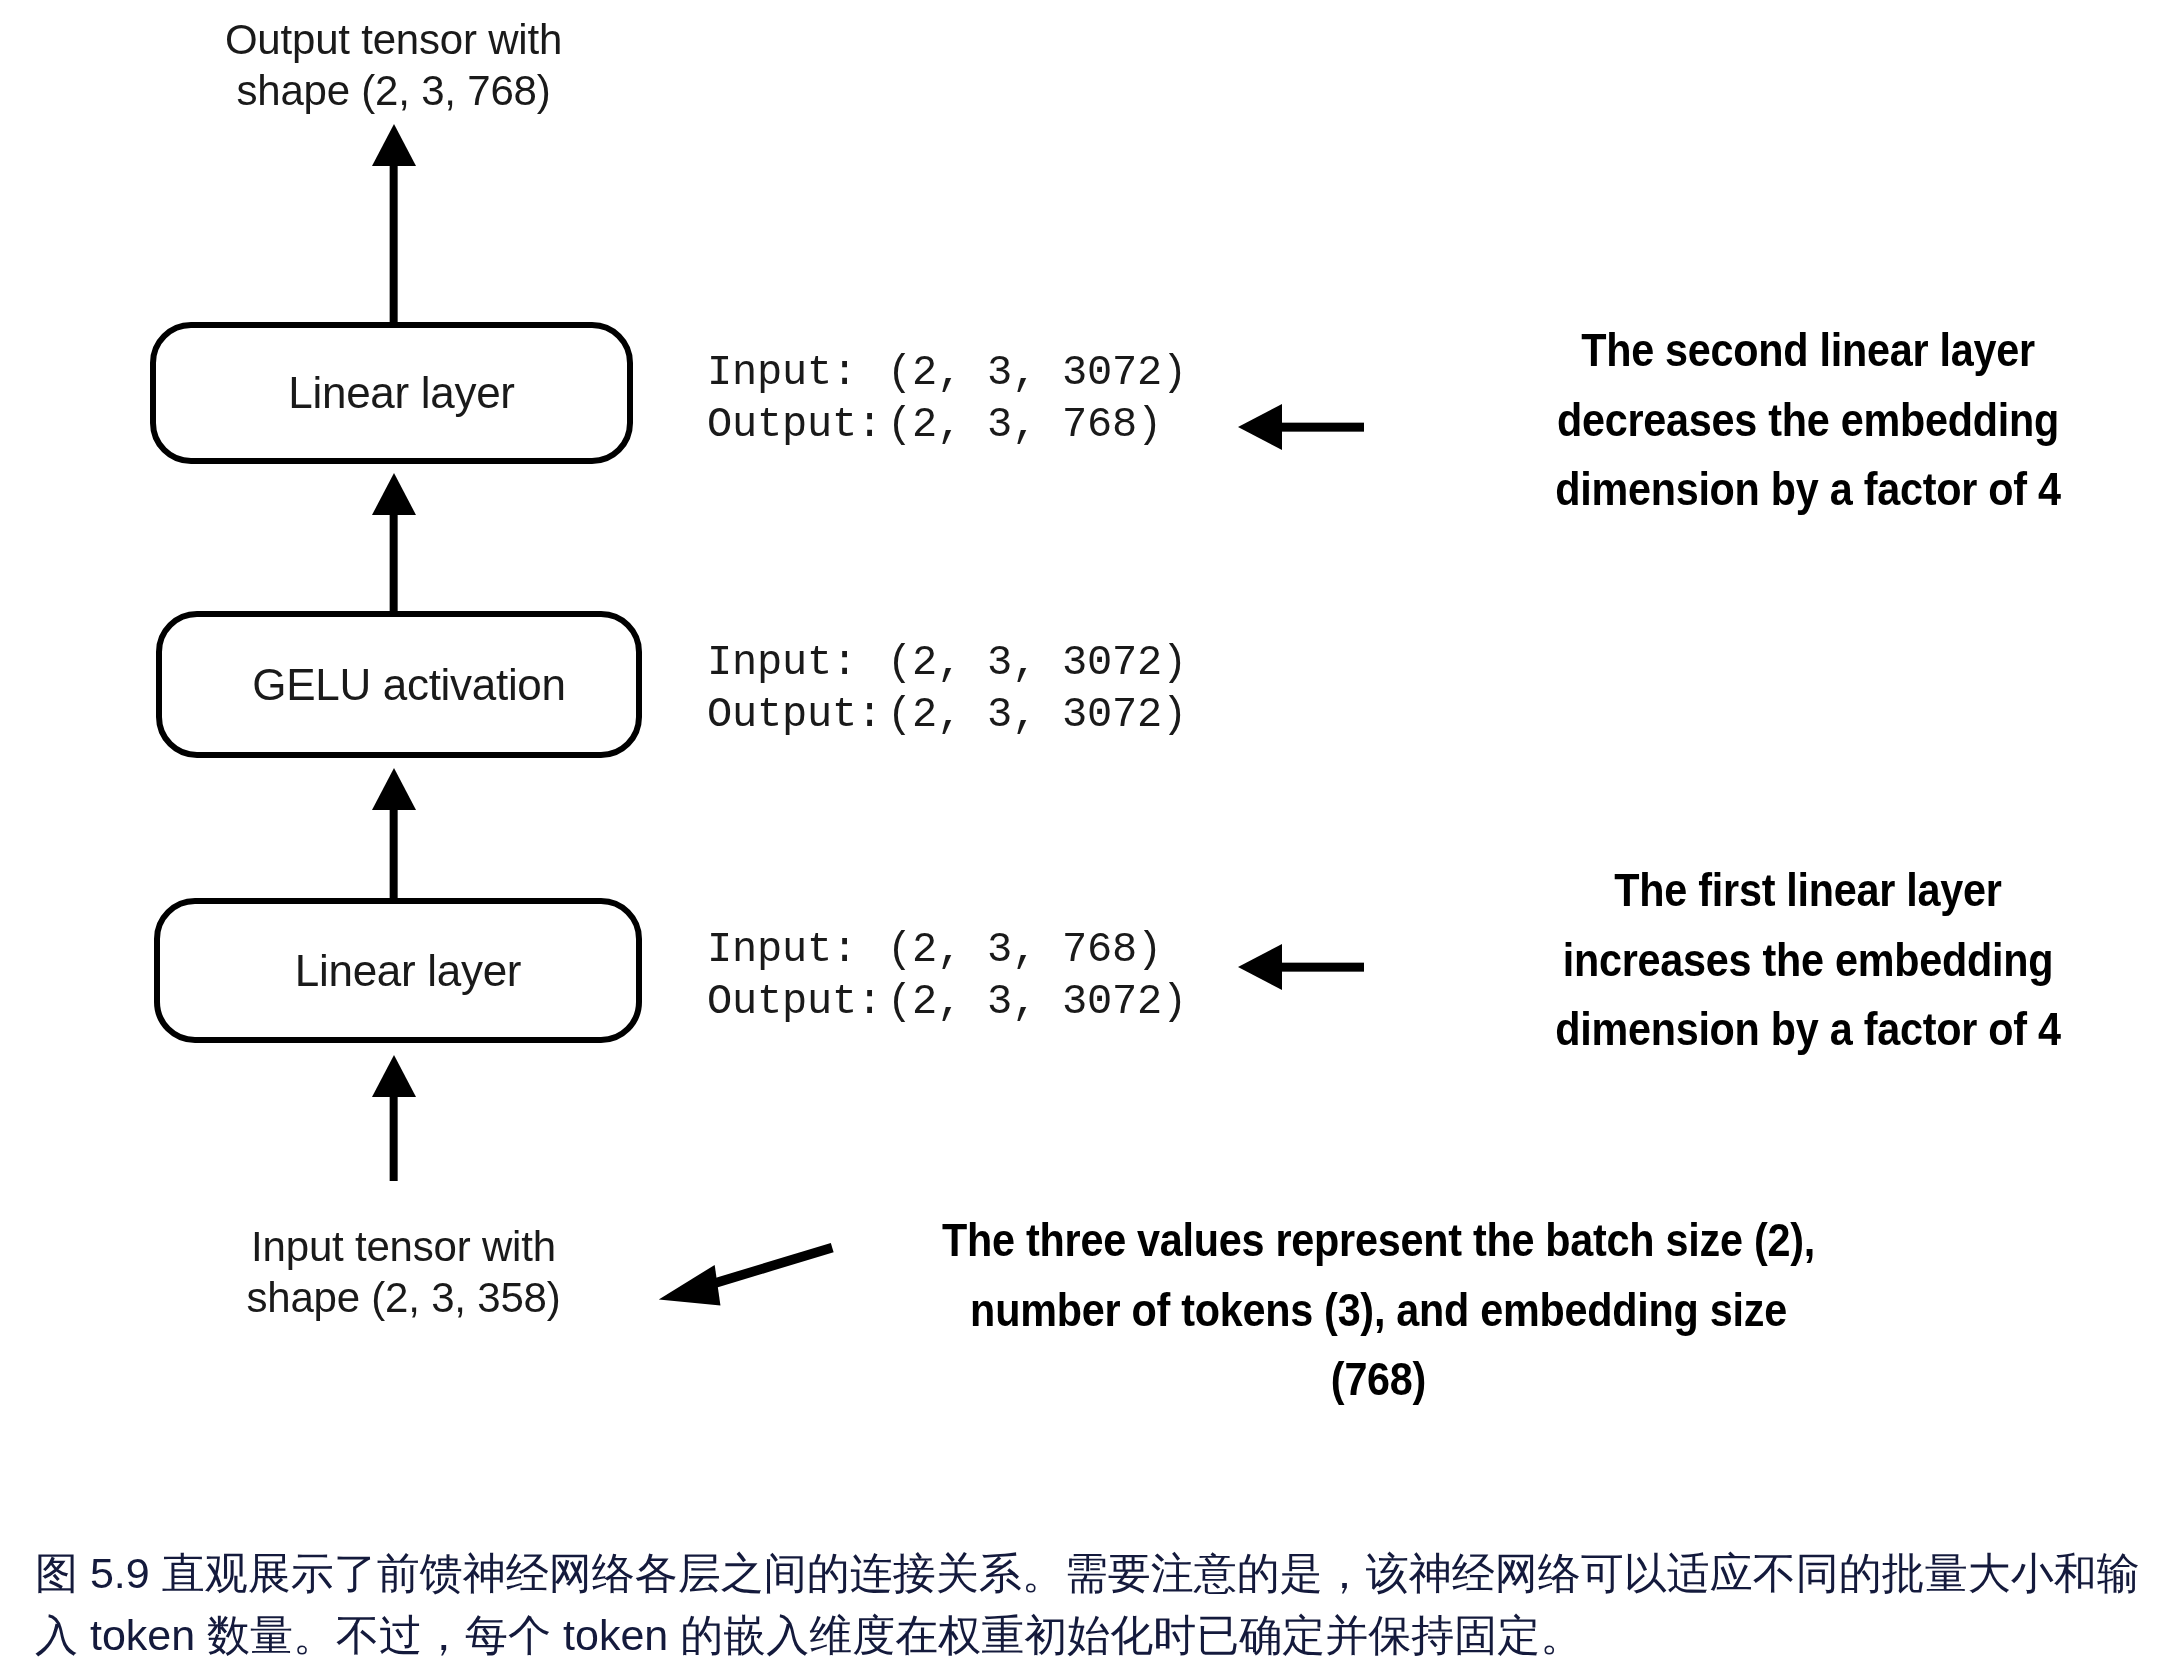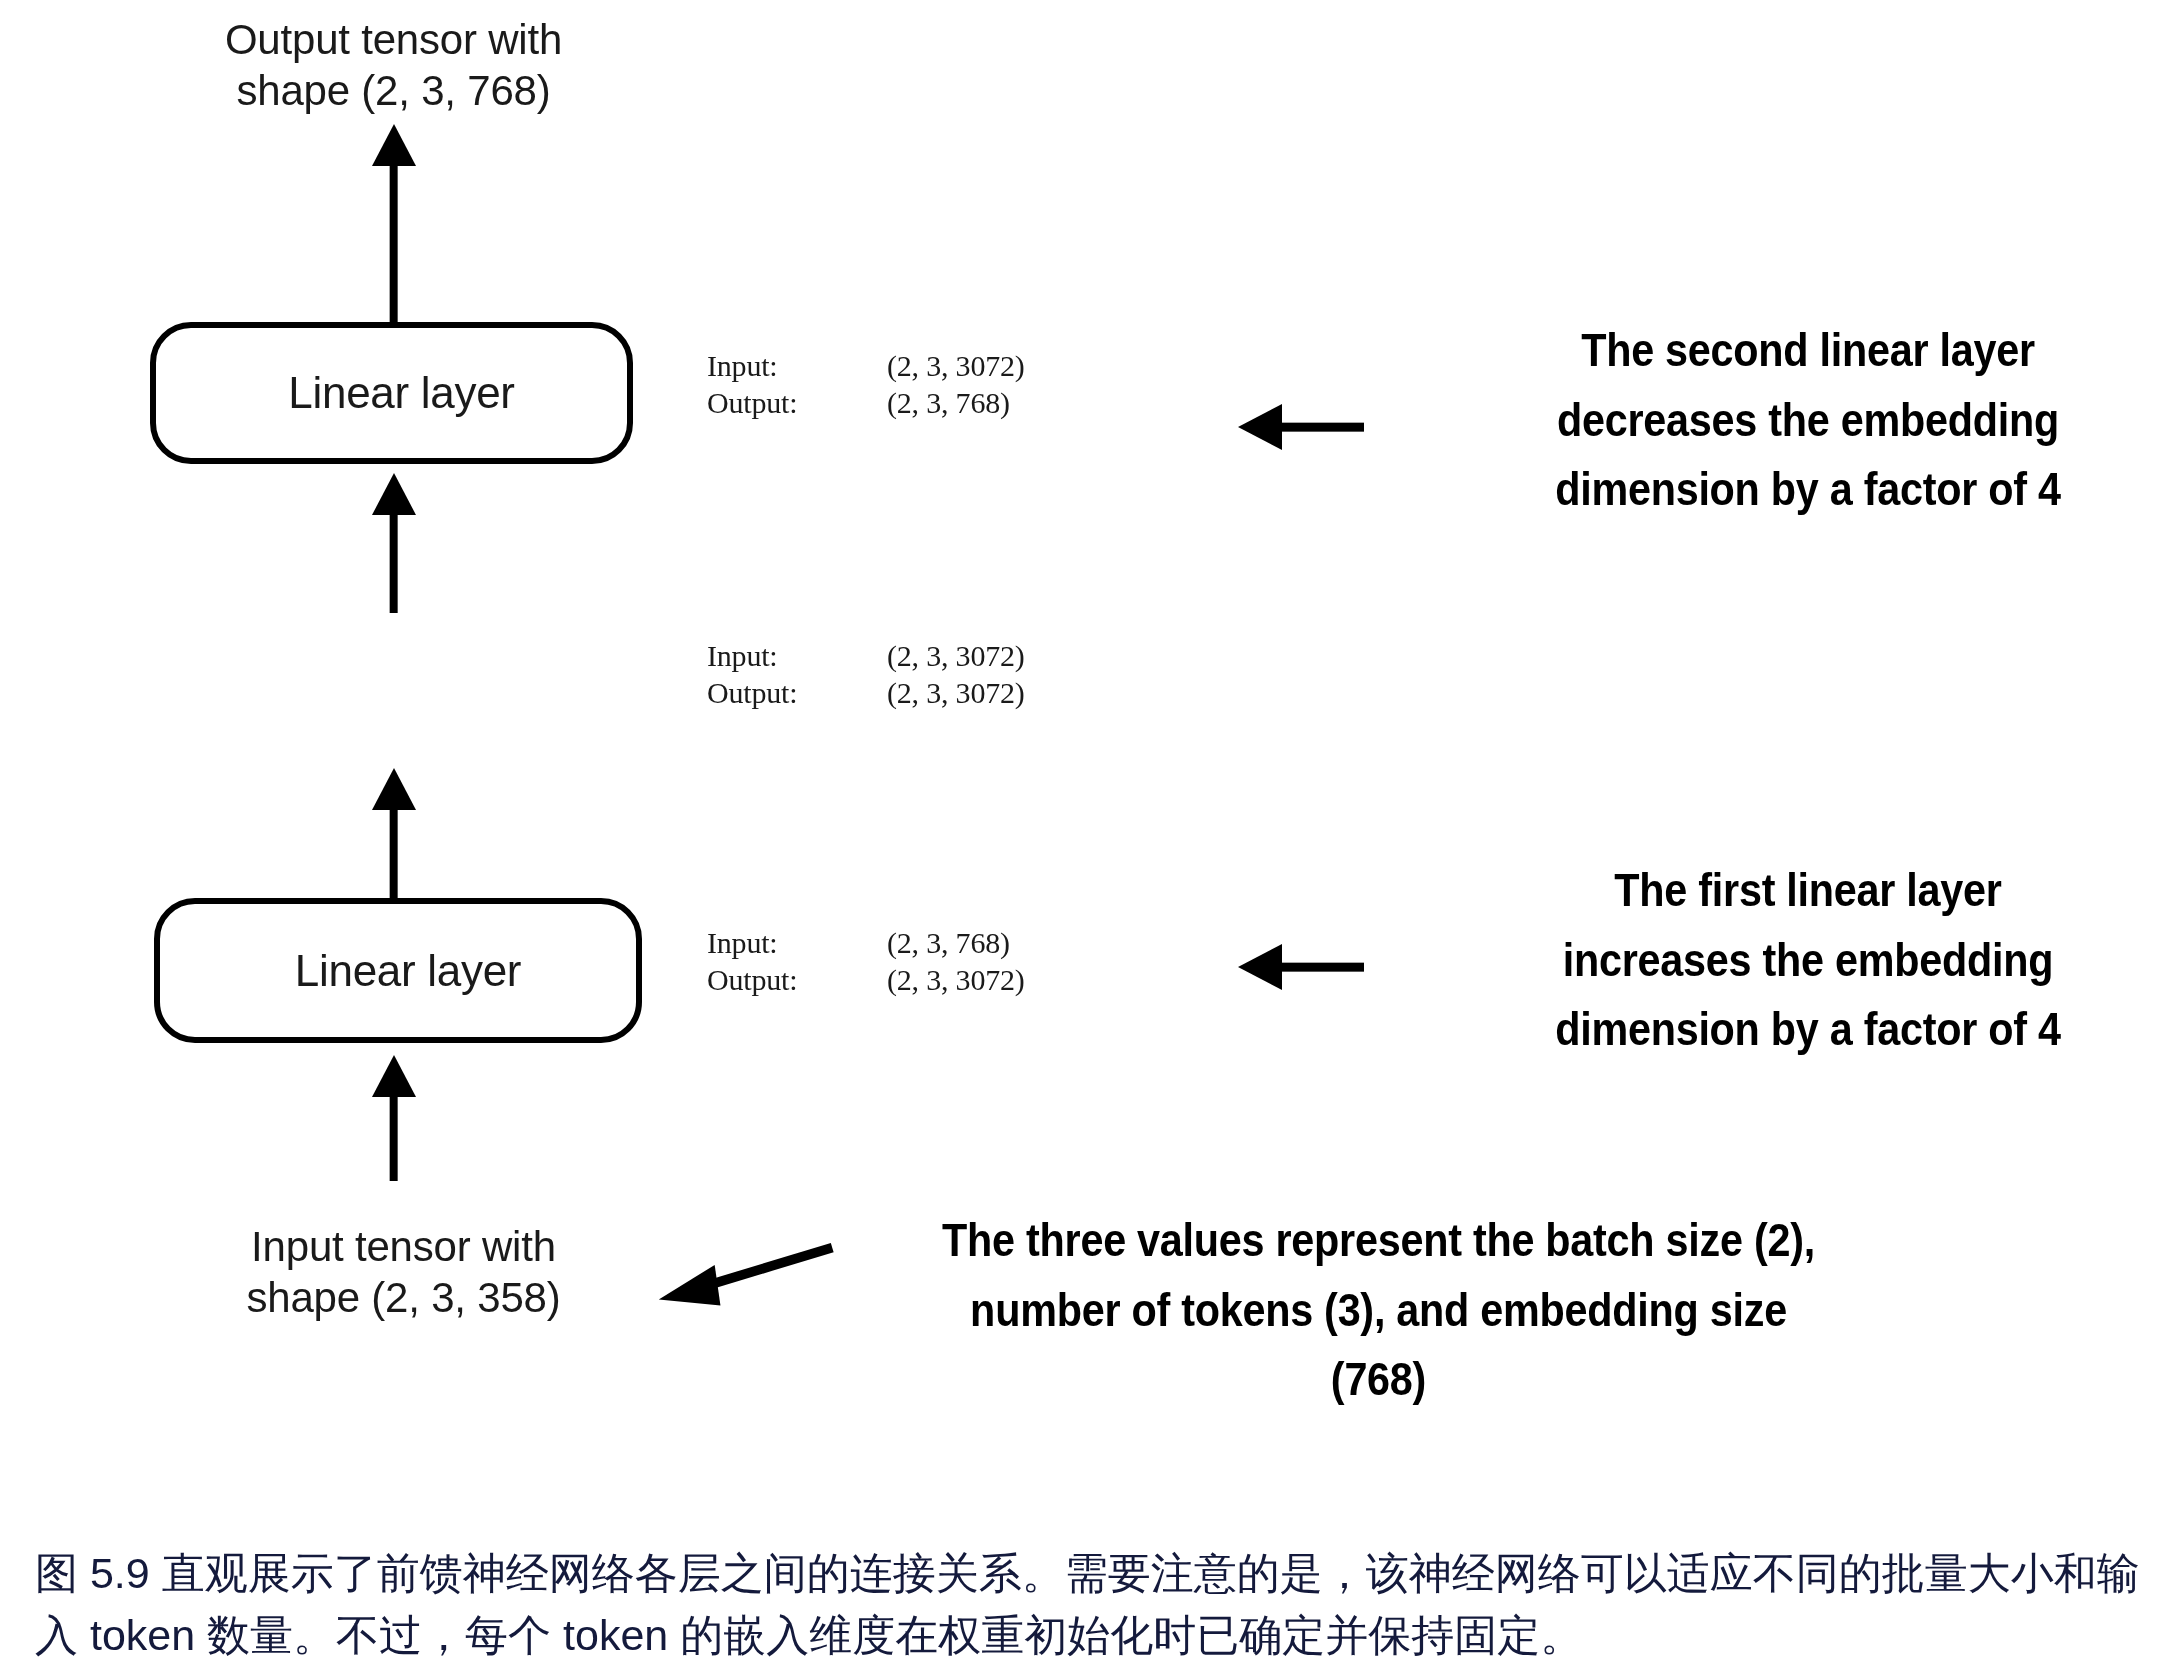--- a/index.html
+++ b/index.html
@@ -47,22 +47,22 @@
   .node-box .node-label {
     font-family: "Liberation Sans", sans-serif;
     font-size: 44px;
     color: #1a1a1a;
     letter-spacing: -0.3px;
     white-space: nowrap;
   }
 
   
   .io-block {
-    font-family: Liberation Serif, serif;
-    font-size: 30px;
+    font-family: Liberation Mono, monospace;
+    font-size: 42px;
     line-height: 1.24;
     color: #1a1a1a;
     letter-spacing: -0.2px;
     white-space: nowrap;
   }
   .io-row { display: flex; }
   .io-key { width: 180px; flex: 0 0 180px; }
   .io-val { }
 
   
@@ -164,20 +164,23 @@
     <div>The second linear layer</div>
     <div>decreases the embedding</div>
     <div>dimension by a factor of 4</div>
   </div>
 
   <div class="arrow-up" style="left:351px; top:473px; width:85px; height:140px;">
     <div class="head"></div>
     <div class="shaft" style="top:35px; bottom:0;"></div>
   </div>
 
+  <div class="abs node-box" style="left:156px; top:611px; width:486px; height:147px;">
+    <span class="node-label">GELU activation</span>
+  </div>
 
   <div class="abs io-block" style="left:707px; top:637px;">
     <div class="io-row">
       <span class="io-key">Input:</span>
       <span class="io-val">(2, 3, 3072)</span>
     </div>
     <div class="io-row">
       <span class="io-key">Output:</span>
       <span class="io-val">(2, 3, 3072)</span>
     </div>

